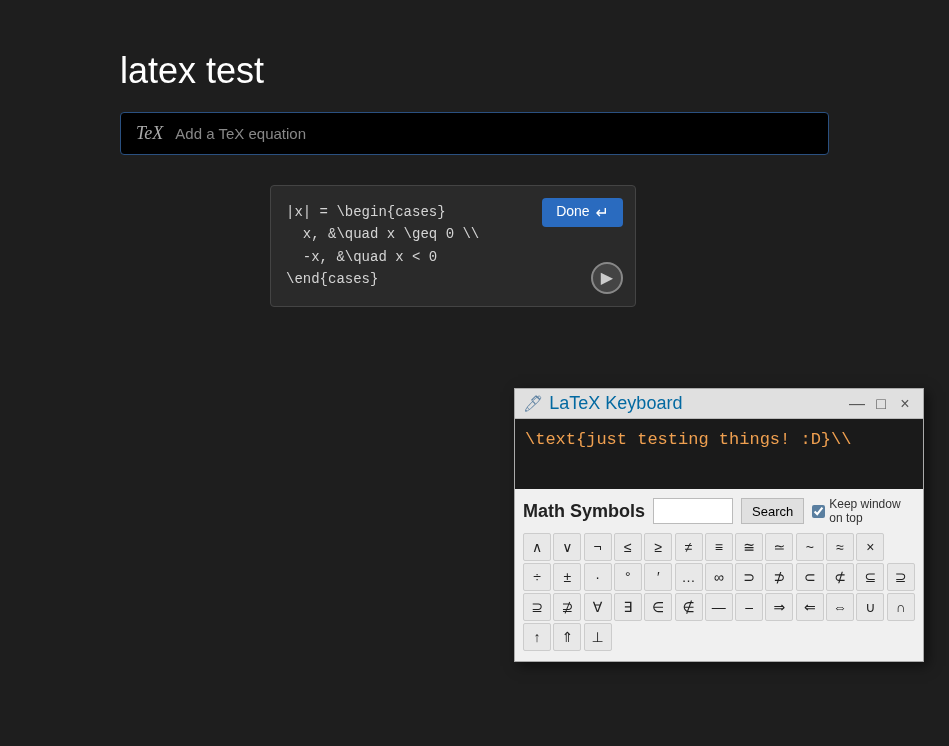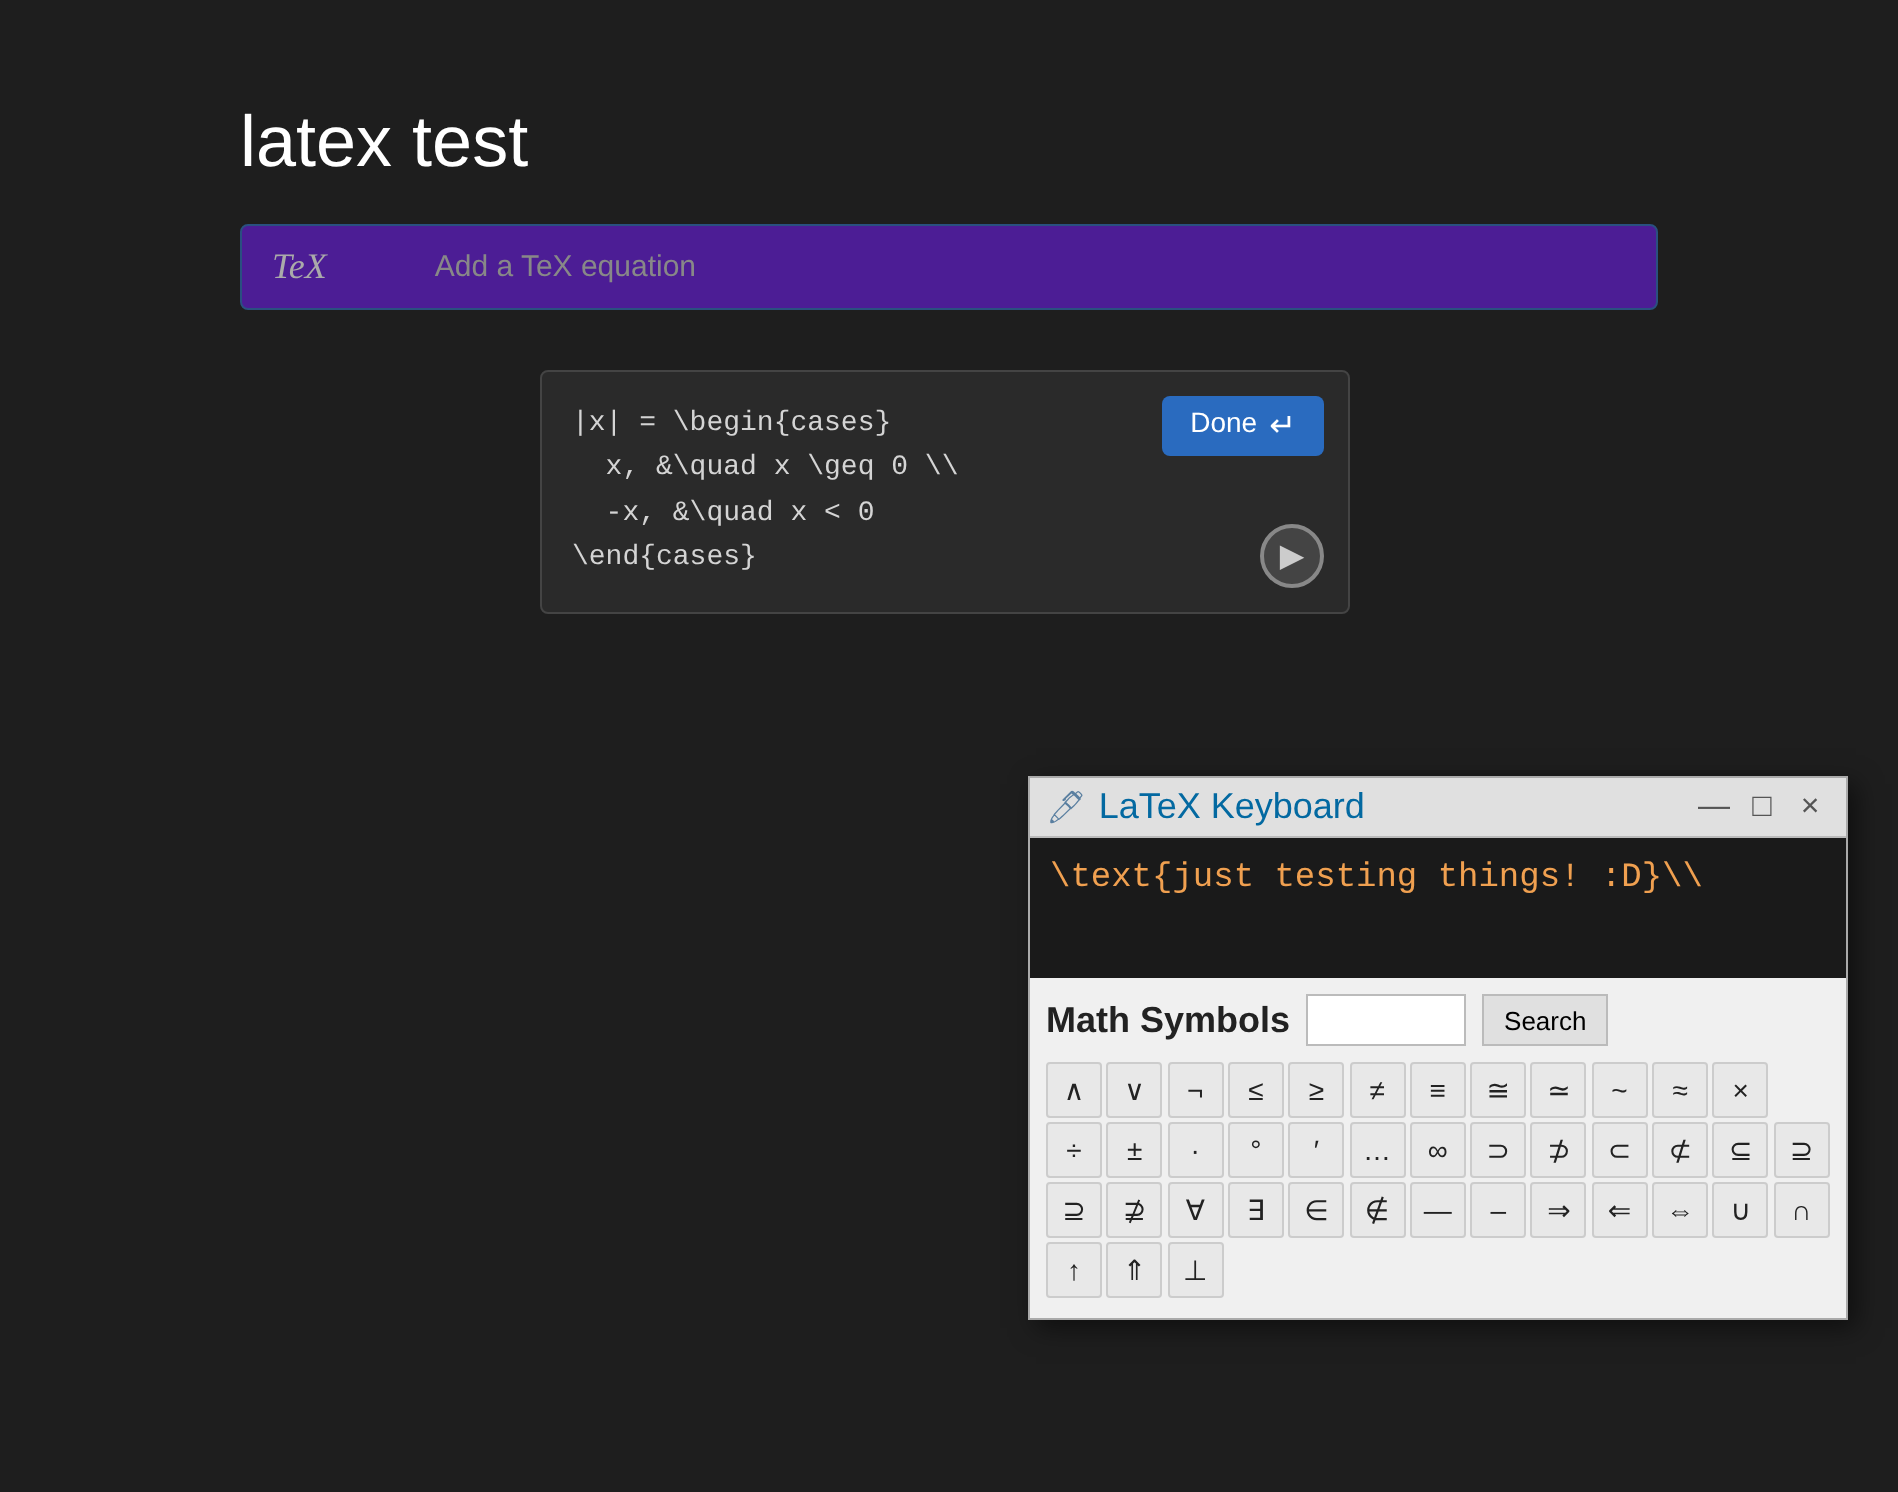--- a/index.html
+++ b/index.html
@@ -16,48 +16,47 @@
     .page-title {
       font-size: 36px;
       font-weight: normal;
       color: #ffffff;
       padding: 50px 0 20px 120px;
     }
 
     .tex-input-bar {
       display: flex;
       align-items: center;
-      background-color: #4c1d95;
+      background-color: #000000;
       border: 1px solid #2a5080;
       border-radius: 4px;
       margin: 0 120px 30px 120px;
       padding: 10px 15px;
       cursor: text;
-      gap: 42px;
     }
 
     .tex-logo {
       font-size: 18px;
       color: #aaa;
       margin-right: 12px;
       font-family: serif;
       font-style: italic;
     }
 
     .tex-placeholder {
       color: #888;
       font-size: 15px;
     }
 
     .equation-editor {
       background-color: #2a2a2a;
       border: 1px solid #444;
       border-radius: 4px;
       margin: 4px auto;
-      width: 405px;
+      width: 366px;
       margin-left: 270px;
       padding: 15px;
       position: relative;
     }
 
     .equation-code {
       font-family: 'Courier New', monospace;
       font-size: 14px;
       color: #d4d4d4;
       line-height: 1.6;
@@ -279,20 +278,24 @@
     </div>
   </div>
 
   <div class="keyboard-textarea">\text{just testing things! :D}\\</div>
 
   <div class="keyboard-body">
     <div class="keyboard-header-row">
       <span class="math-symbols-label">Math Symbols</span>
       <input class="search-input" type="text" placeholder="" style="">
       <button class="search-button">Search</button>
+      <label class="keep-on-top-label">
+        <input type="checkbox" checked="" style="">
+        <span>Keep window on top</span>
+      </label>
     </div>
 
     <div class="symbol-grid">
       <button class="sym-btn">∧</button>
       <button class="sym-btn">∨</button>
       <button class="sym-btn">¬</button>
       <button class="sym-btn">≤</button>
       <button class="sym-btn">≥</button>
       <button class="sym-btn">≠</button>
       <button class="sym-btn">≡</button>

